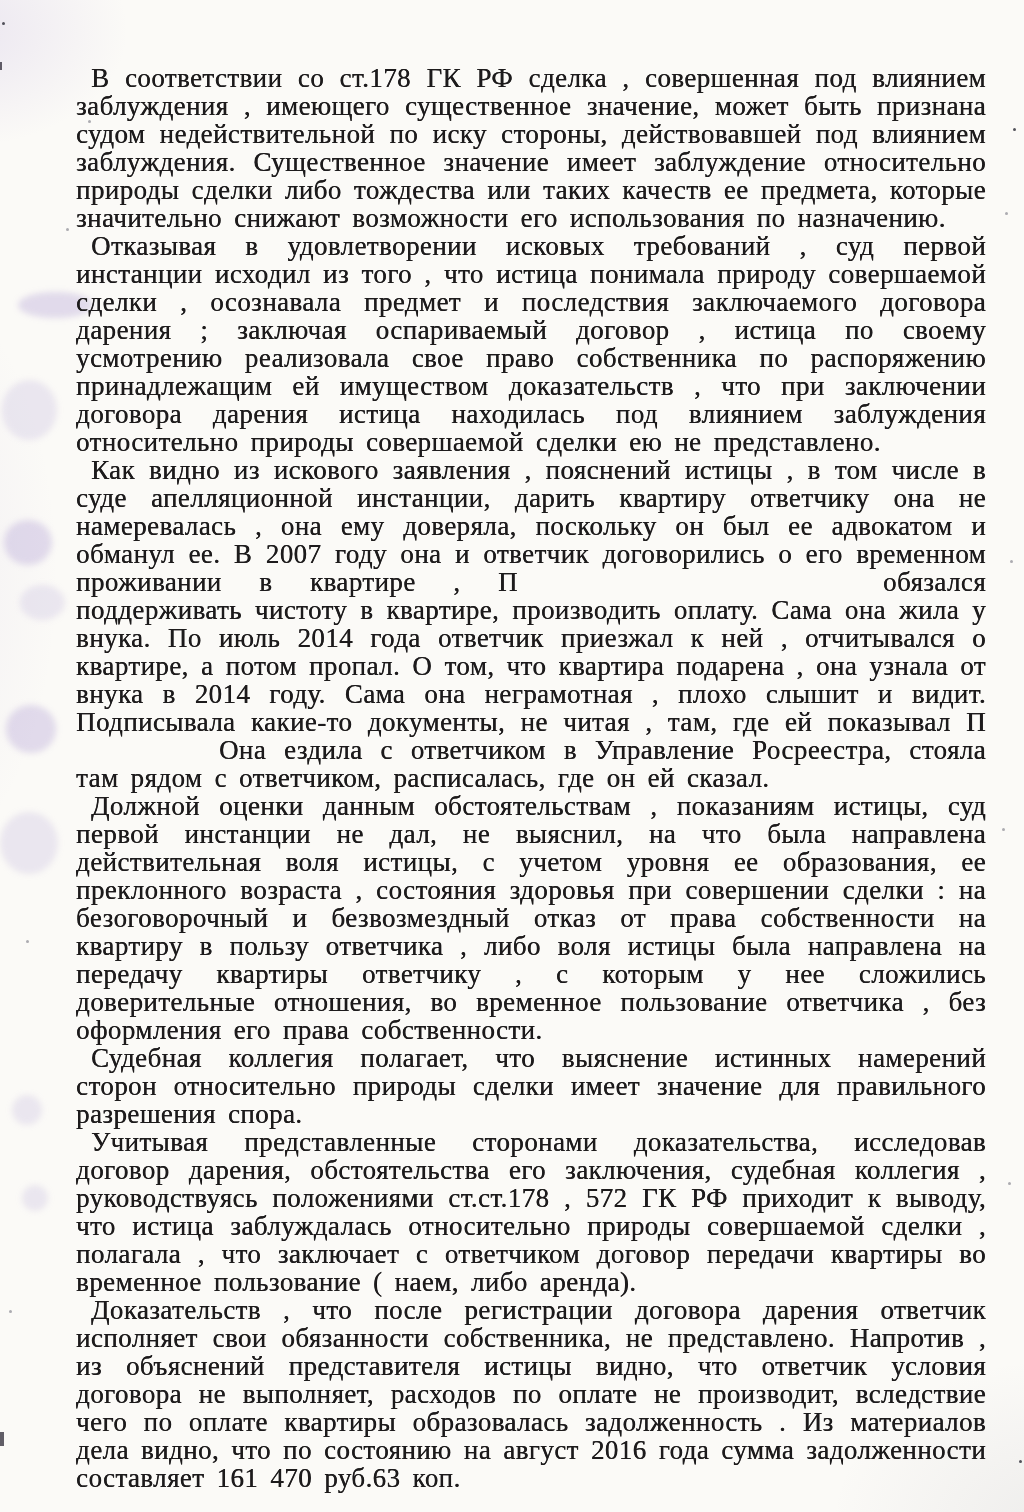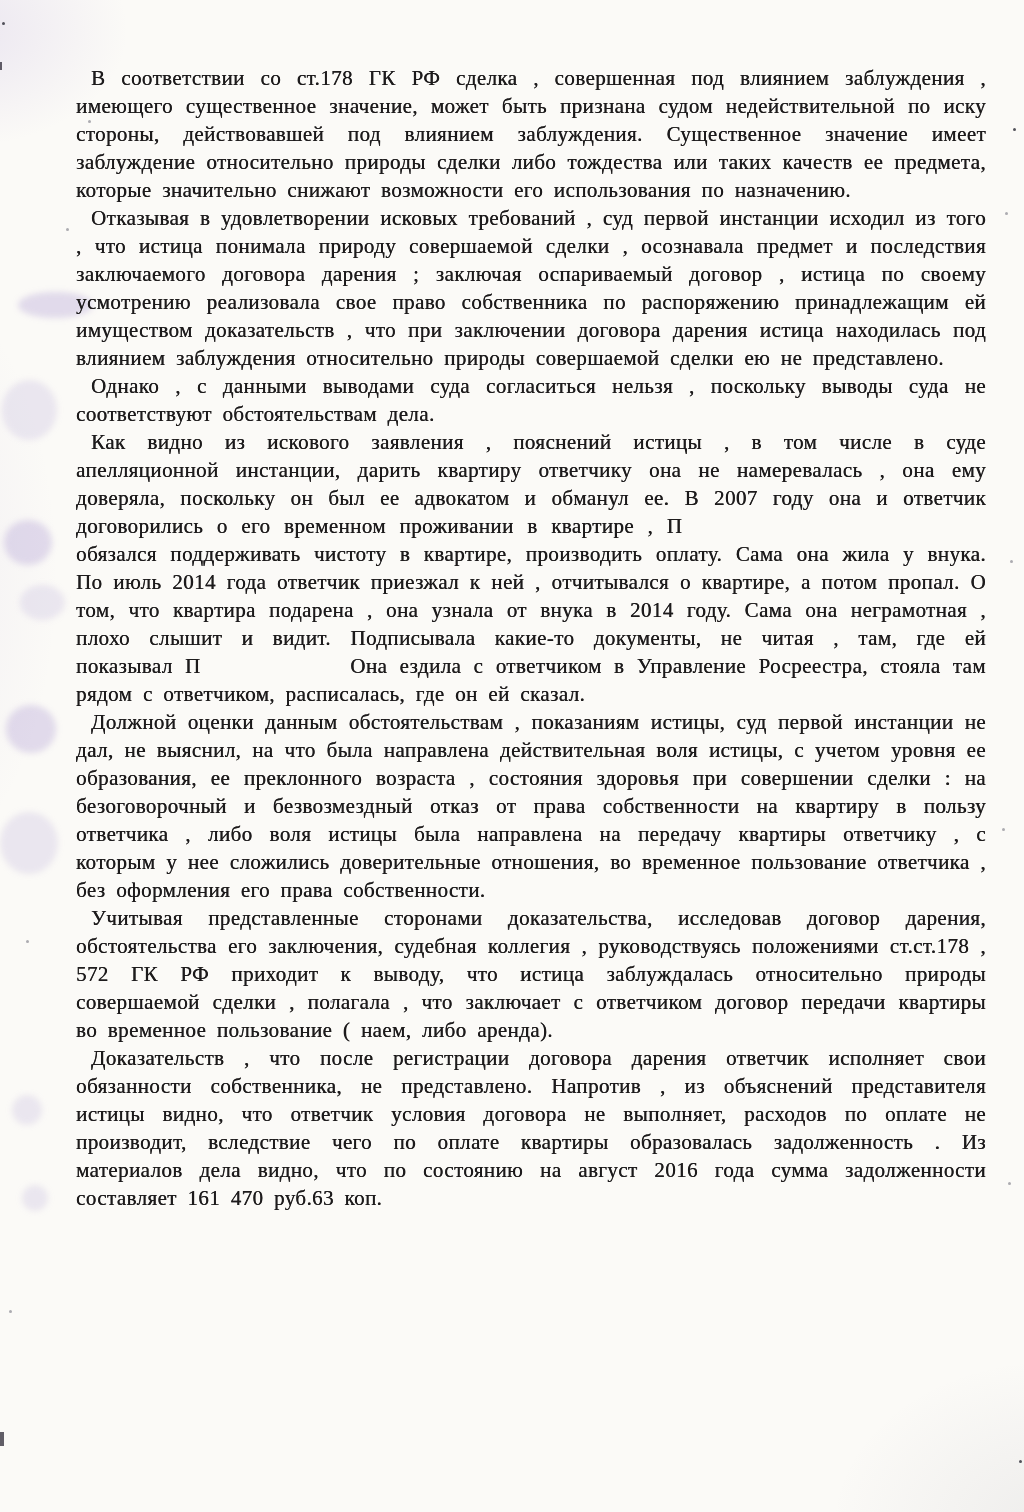--- a/index.html
+++ b/index.html
@@ -23,21 +23,21 @@
       radial-gradient(ellipse 320px 240px at 103% 101%, rgba(120,120,135,0.10), rgba(120,120,135,0) 70%),
       linear-gradient(#fbfaf7, #fbfaf7);
     font-family: "Liberation Serif", "DejaVu Serif", serif;
   }
   .text-block {
     position: absolute;
     left: 76px;
     top: 64px;
     width: 910px;
     color: #1d1b1c;
-    font-size: 21px;
+    font-size: 27px;
     line-height: 28px;
     letter-spacing: 0.4px;
     word-spacing: 5px;
     text-align: justify;
     text-shadow: 0.3px 0 0 currentColor;
   }
   .para {
     margin: 0;
     text-indent: 15px;
   }
@@ -97,20 +97,20 @@
     <span class="speck" style="left:330px; top:1000px;"></span>
     <span class="speck dark" style="left:1019px; top:1460px;"></span>
 
     <span class="edge-mark" style="left:0; top:1432px; width:4px; height:14px;"></span>
     <span class="edge-mark" style="left:0; top:62px; width:2px; height:8px;"></span>
   </div>
 
   <main class="text-block">
       <p class="para"><span>В соответствии со ст.178 ГК РФ сделка , совершенная под влиянием заблуждения , имеющего существенное значение, может быть признана судом недействительной по иску стороны, действовавшей под влиянием заблуждения. Существенное значение имеет заблуждение относительно природы сделки либо тождества или таких качеств ее предмета, которые значительно снижают возможности его использования по назначению.</span></p>
       <p class="para"><span>Отказывая в удовлетворении исковых требований , суд первой инстанции исходил из того , что истица понимала природу совершаемой сделки , осознавала предмет и последствия заключаемого договора дарения ; заключая оспариваемый договор , истица по своему усмотрению реализовала свое право собственника по распоряжению принадлежащим ей имуществом доказательств , что при заключении договора дарения истица находилась под влиянием заблуждения относительно природы совершаемой сделки ею не представлено.</span></p>
-      <p class="para"><span>Однако , с данными выводами суда согласиться нельзя , поскольку выводы суда не соответствуют обстоятельствам дела.</span></p>
       <p class="para"><span>Как видно из искового заявления , пояснений истицы , в том числе в суде апелляционной инстанции, дарить квартиру ответчику она не намеревалась , она ему доверяла, поскольку он был ее адвокатом и обманул ее. В 2007 году она и ответчик договорились о его временном проживании в квартире , П</span> <span class="redaction-gap gap-wide"></span> <span>обязался поддерживать чистоту в квартире, производить оплату. Сама она жила у внука. По июль 2014 года ответчик приезжал к ней , отчитывался о квартире, а потом пропал. О том, что квартира подарена , она узнала от внука в 2014 году. Сама она неграмотная , плохо слышит и видит. Подписывала какие-то документы, не читая , там, где ей показывал П</span> <span class="redaction-gap gap-medium"></span> <span>Она ездила с ответчиком в Управление Росреестра, стояла там рядом с ответчиком, расписалась, где он ей сказал.</span></p>
       <p class="para"><span>Должной оценки данным обстоятельствам , показаниям истицы, суд первой инстанции не дал, не выяснил, на что была направлена действительная воля истицы, с учетом уровня ее образования, ее преклонного возраста , состояния здоровья при совершении сделки : на безоговорочный и безвозмездный отказ от права собственности на квартиру в пользу ответчика , либо воля истицы была направлена на передачу квартиры ответчику , с которым у нее сложились доверительные отношения, во временное пользование ответчика , без оформления его права собственности.</span></p>
+      <p class="para"><span>Судебная коллегия полагает, что выяснение истинных намерений сторон относительно природы сделки имеет значение для правильного разрешения спора.</span></p>
       <p class="para"><span>Учитывая представленные сторонами доказательства, исследовав договор дарения, обстоятельства его заключения, судебная коллегия , руководствуясь положениями ст.ст.178 , 572 ГК РФ приходит к выводу, что истица заблуждалась относительно природы совершаемой сделки , полагала , что заключает с ответчиком договор передачи квартиры во временное пользование ( наем, либо аренда).</span></p>
       <p class="para"><span>Доказательств , что после регистрации договора дарения ответчик исполняет свои обязанности собственника, не представлено. Напротив , из объяснений представителя истицы видно, что ответчик условия договора не выполняет, расходов по оплате не производит, вследствие чего по оплате квартиры образовалась задолженность . Из материалов дела видно, что по состоянию на август 2016 года сумма задолженности составляет 161 470 руб.63 коп.</span></p>
     </main>
 
 </div>
 
 </body></html>

